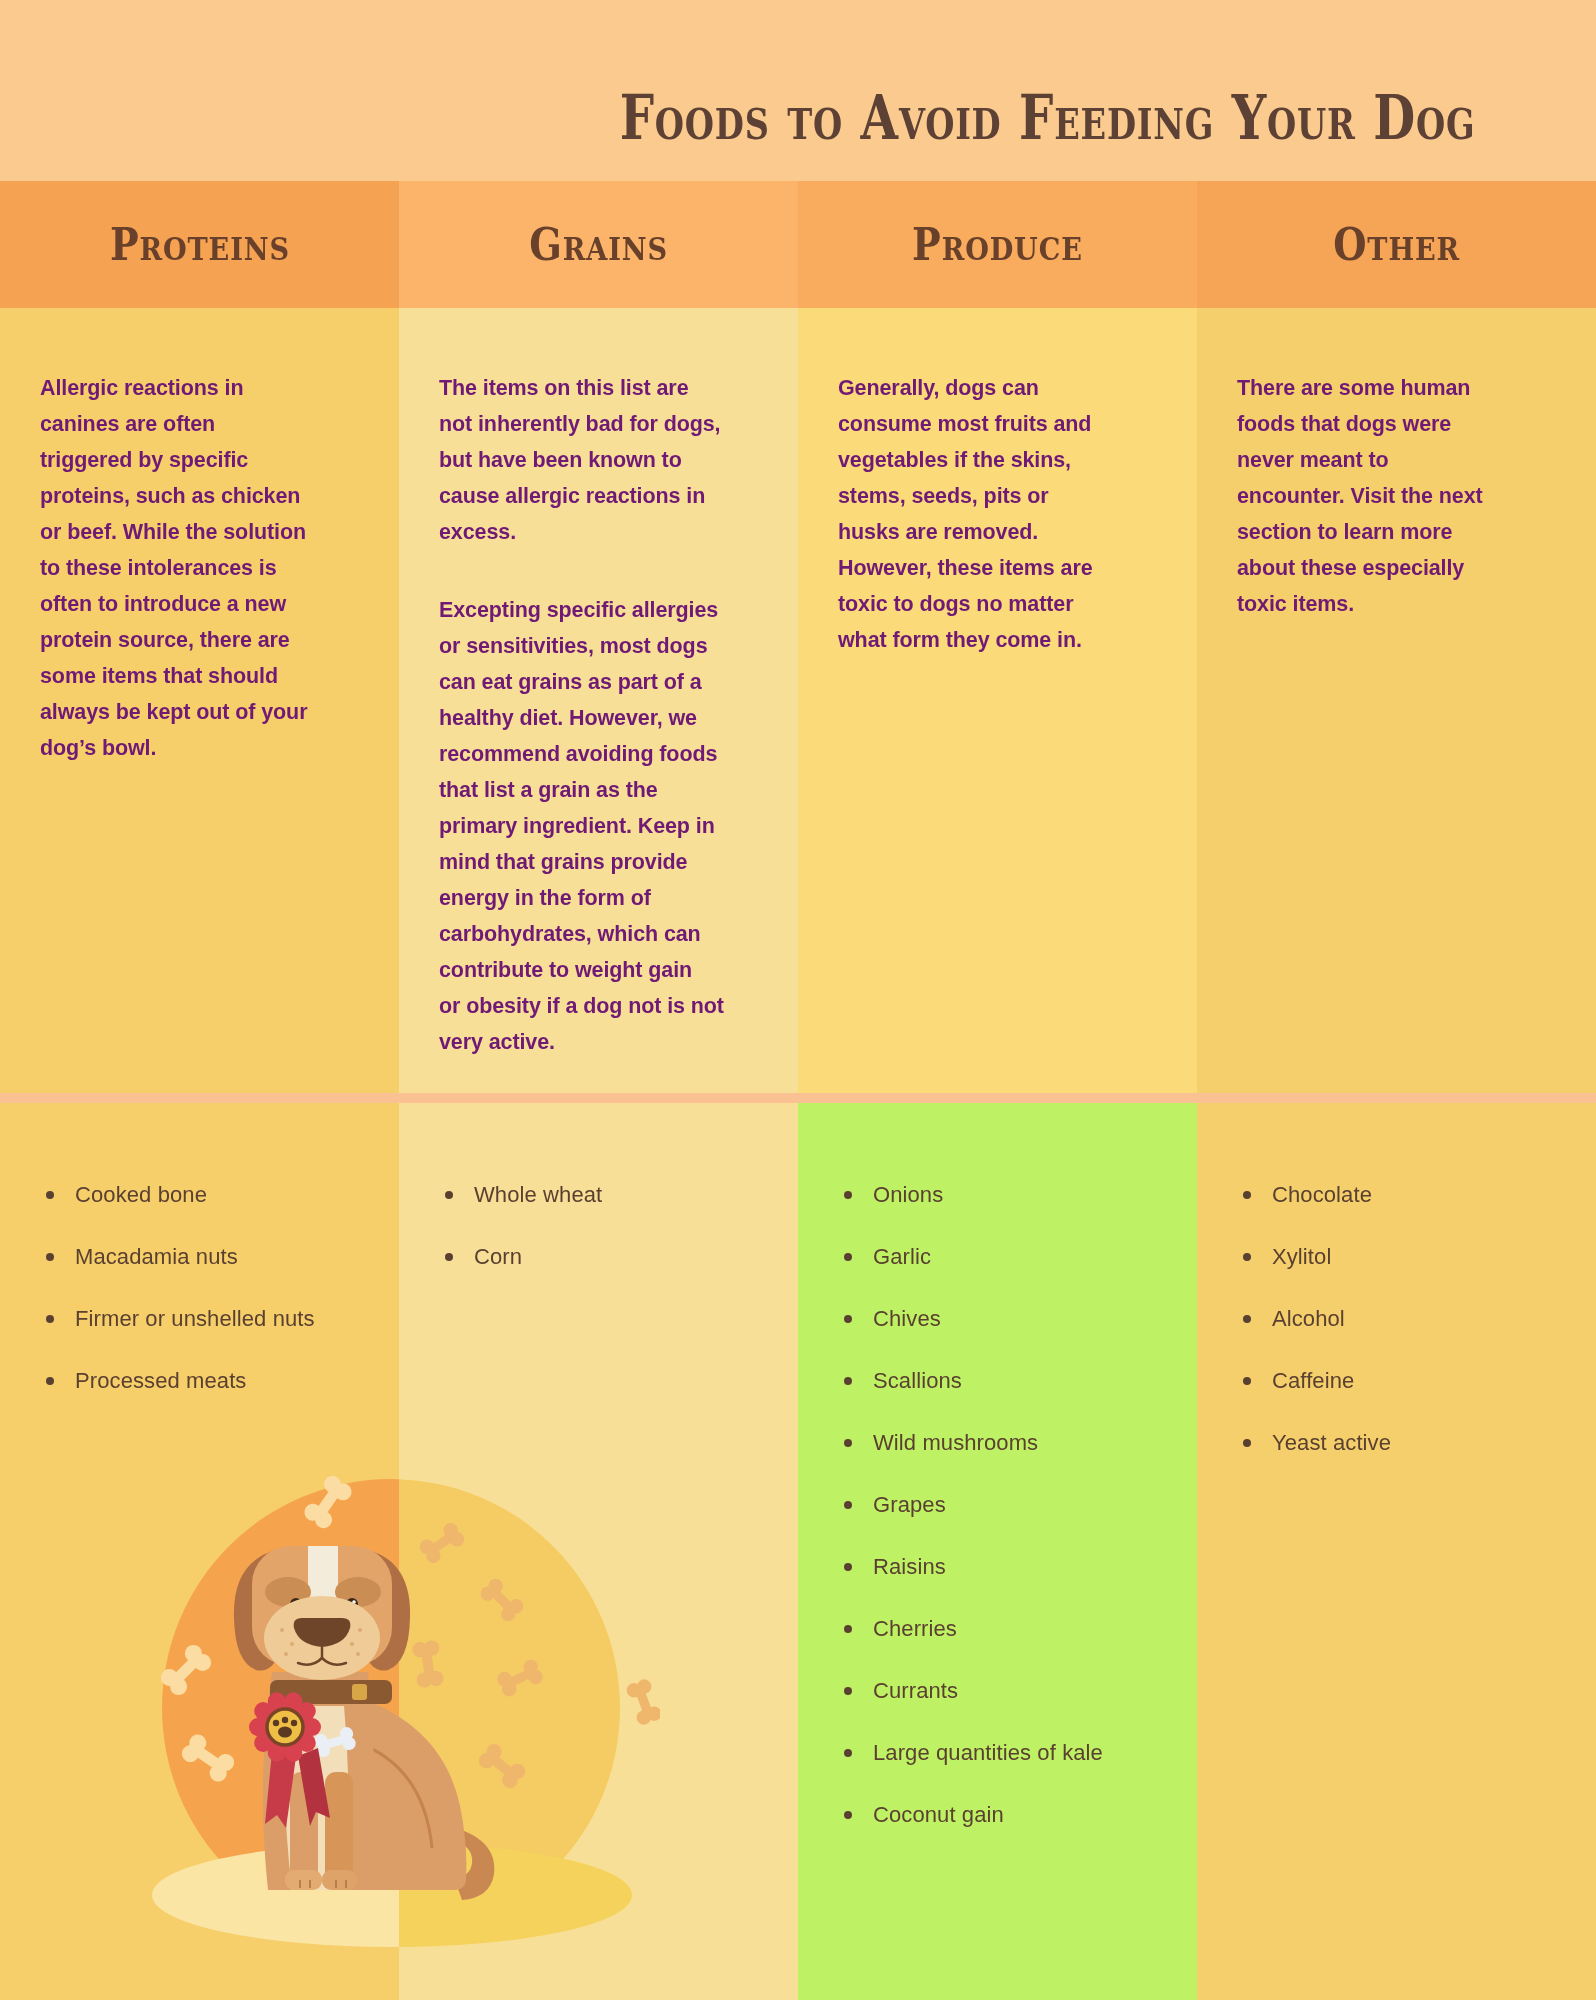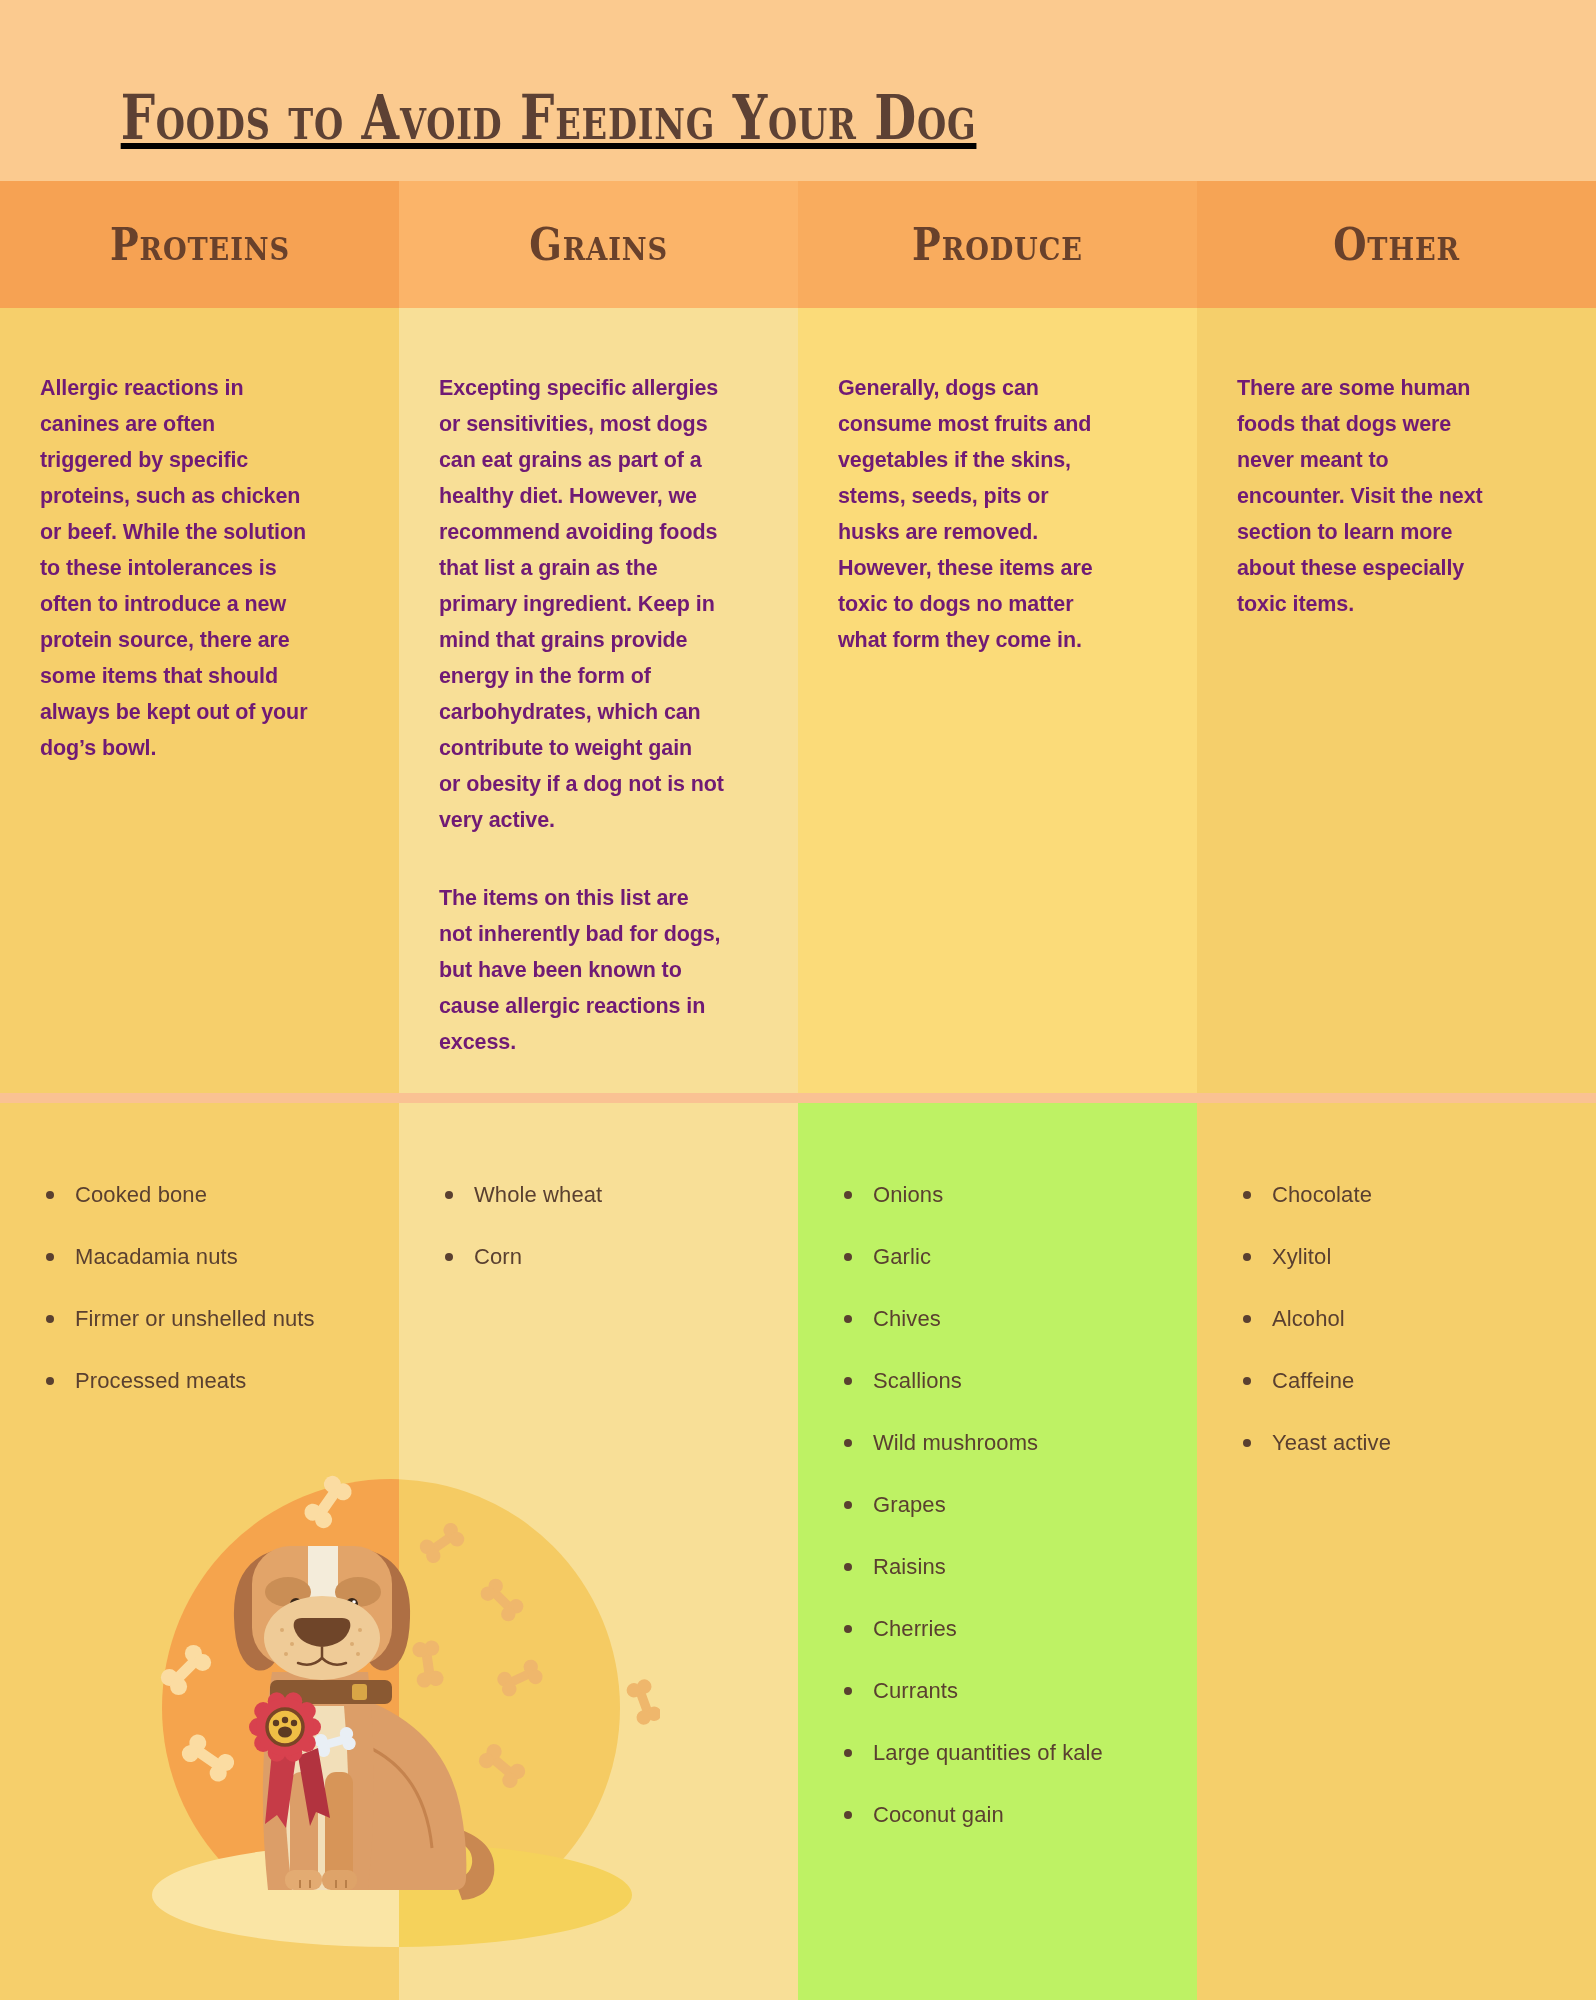--- a/index.html
+++ b/index.html
@@ -1,21 +1,21 @@
 <!DOCTYPE html>
 <html><head>
 <meta charset="utf-8">
 <style>
   * { margin:0; padding:0; box-sizing:border-box; }
   html,body { width:1596px; }
   body { font-family:"Liberation Sans", sans-serif; }
   .page { position:relative; width:1596px; height:2000px; overflow:hidden; background:#F6CF6B; }
 
   .top-band { position:absolute; left:0; top:0; width:1596px; height:234px;
-              display:flex; align-items:center; justify-content:flex-start;text-decoration:underline; }
+              display:flex; align-items:center; justify-content:flex-end; }
   .title { font-family:"DejaVu Serif", serif; font-variant:small-caps; font-weight:bold;
            font-size:62px; color:#5D4134; letter-spacing:1px; white-space:nowrap;
            transform:scaleX(0.78); }
 
   .row { position:absolute; left:0; width:1596px; display:flex; }
   .row-head  { top:181px;  height:127px; }
   .row-desc  { top:308px;  height:785px; }
   .row-list  { top:1103px; height:897px;border-radius:19px; }
   .col { width:399px; height:100%; }
 
@@ -72,38 +72,38 @@
 proteins, such as chicken
 or beef. While the solution
 to these intolerances is
 often to introduce a new
 protein source, there are
 some items that should
 always be kept out of your
 dog’s bowl.</p>
     </div>
     <div class="col" style="background: rgb(248, 223, 151);">
+      <p>The items on this list are
+not inherently bad for dogs,
+but have been known to
+cause allergic reactions in
+excess.</p>
       <p>Excepting specific allergies
 or sensitivities, most dogs
 can eat grains as part of a
 healthy diet. However, we
 recommend avoiding foods
 that list a grain as the
 primary ingredient. Keep in
 mind that grains provide
 energy in the form of
 carbohydrates, which can
 contribute to weight gain
 or obesity if a dog not is not
 very active.</p>
-      <p>The items on this list are
-not inherently bad for dogs,
-but have been known to
-cause allergic reactions in
-excess.</p>
     </div>
     <div class="col" style="background: rgb(251, 219, 121);">
       <p>Generally, dogs can
 consume most fruits and
 vegetables if the skins,
 stems, seeds, pits or
 husks are removed.
 However, these items are
 toxic to dogs no matter
 what form they come in.</p>

